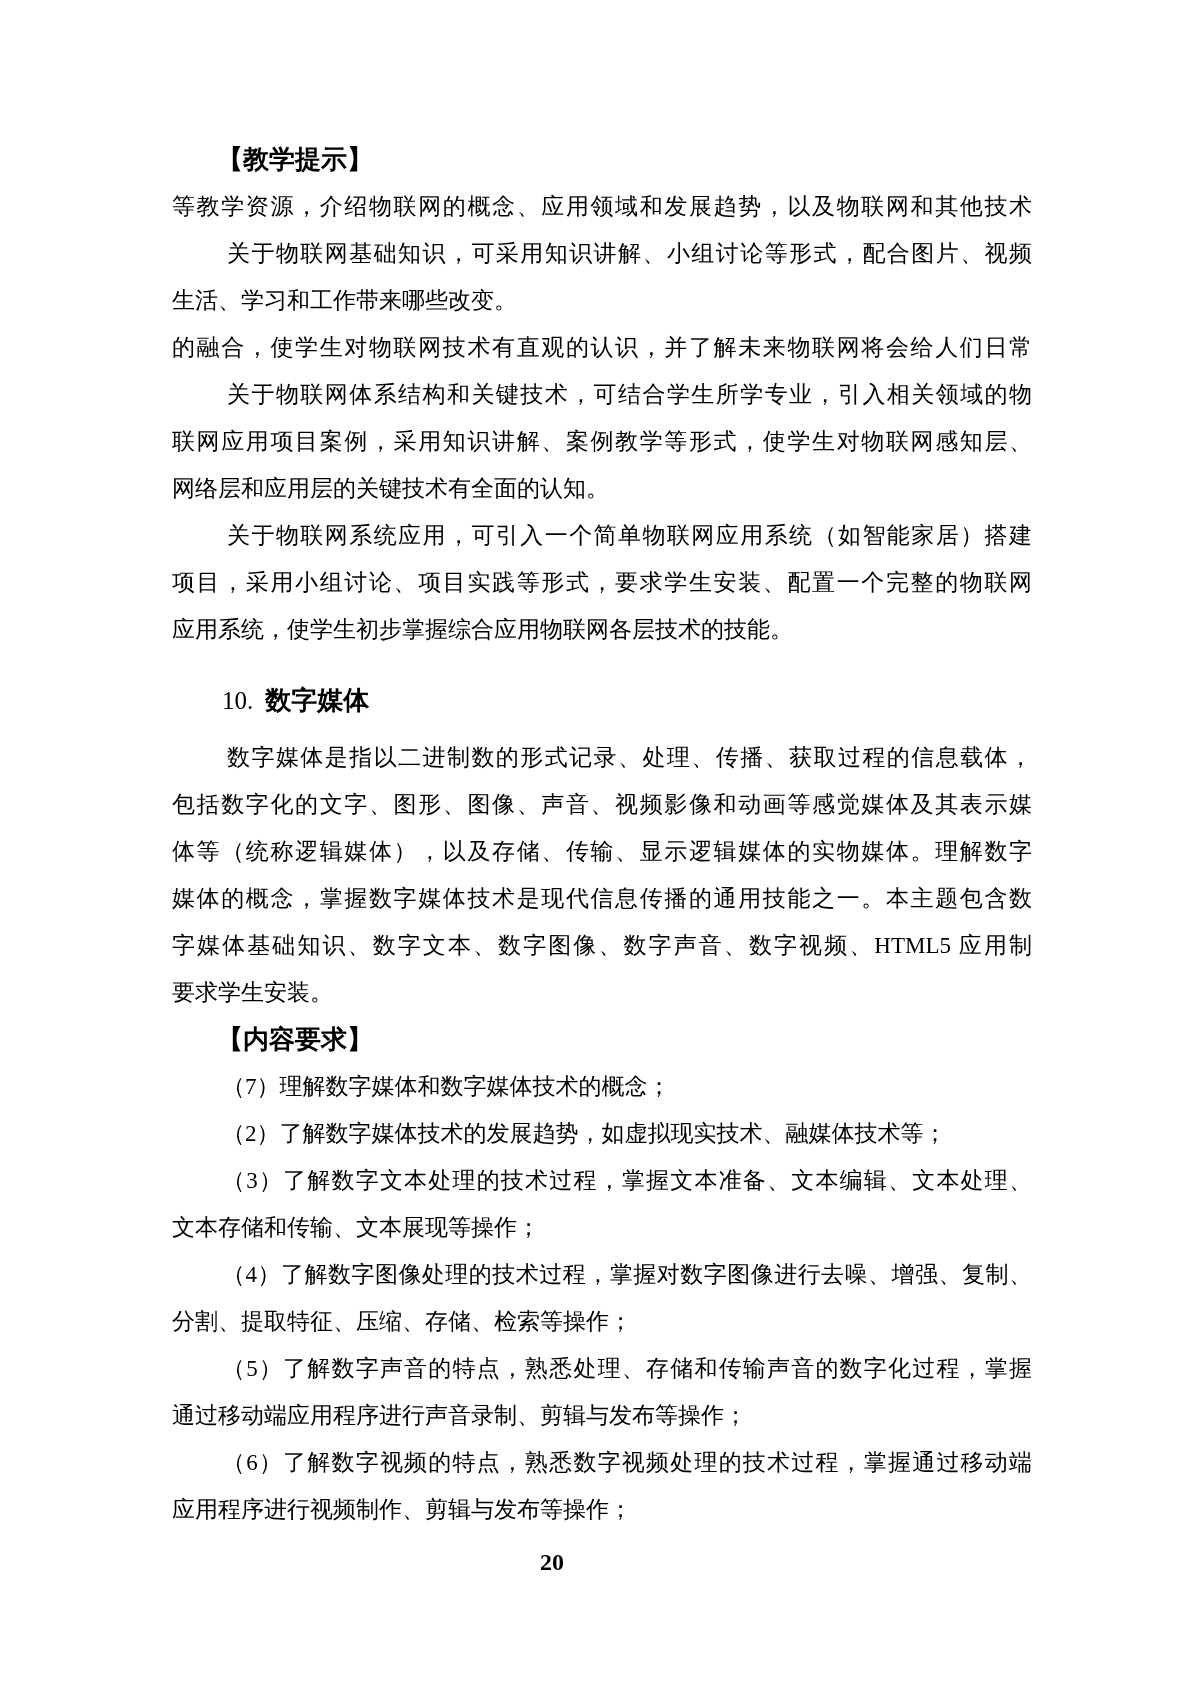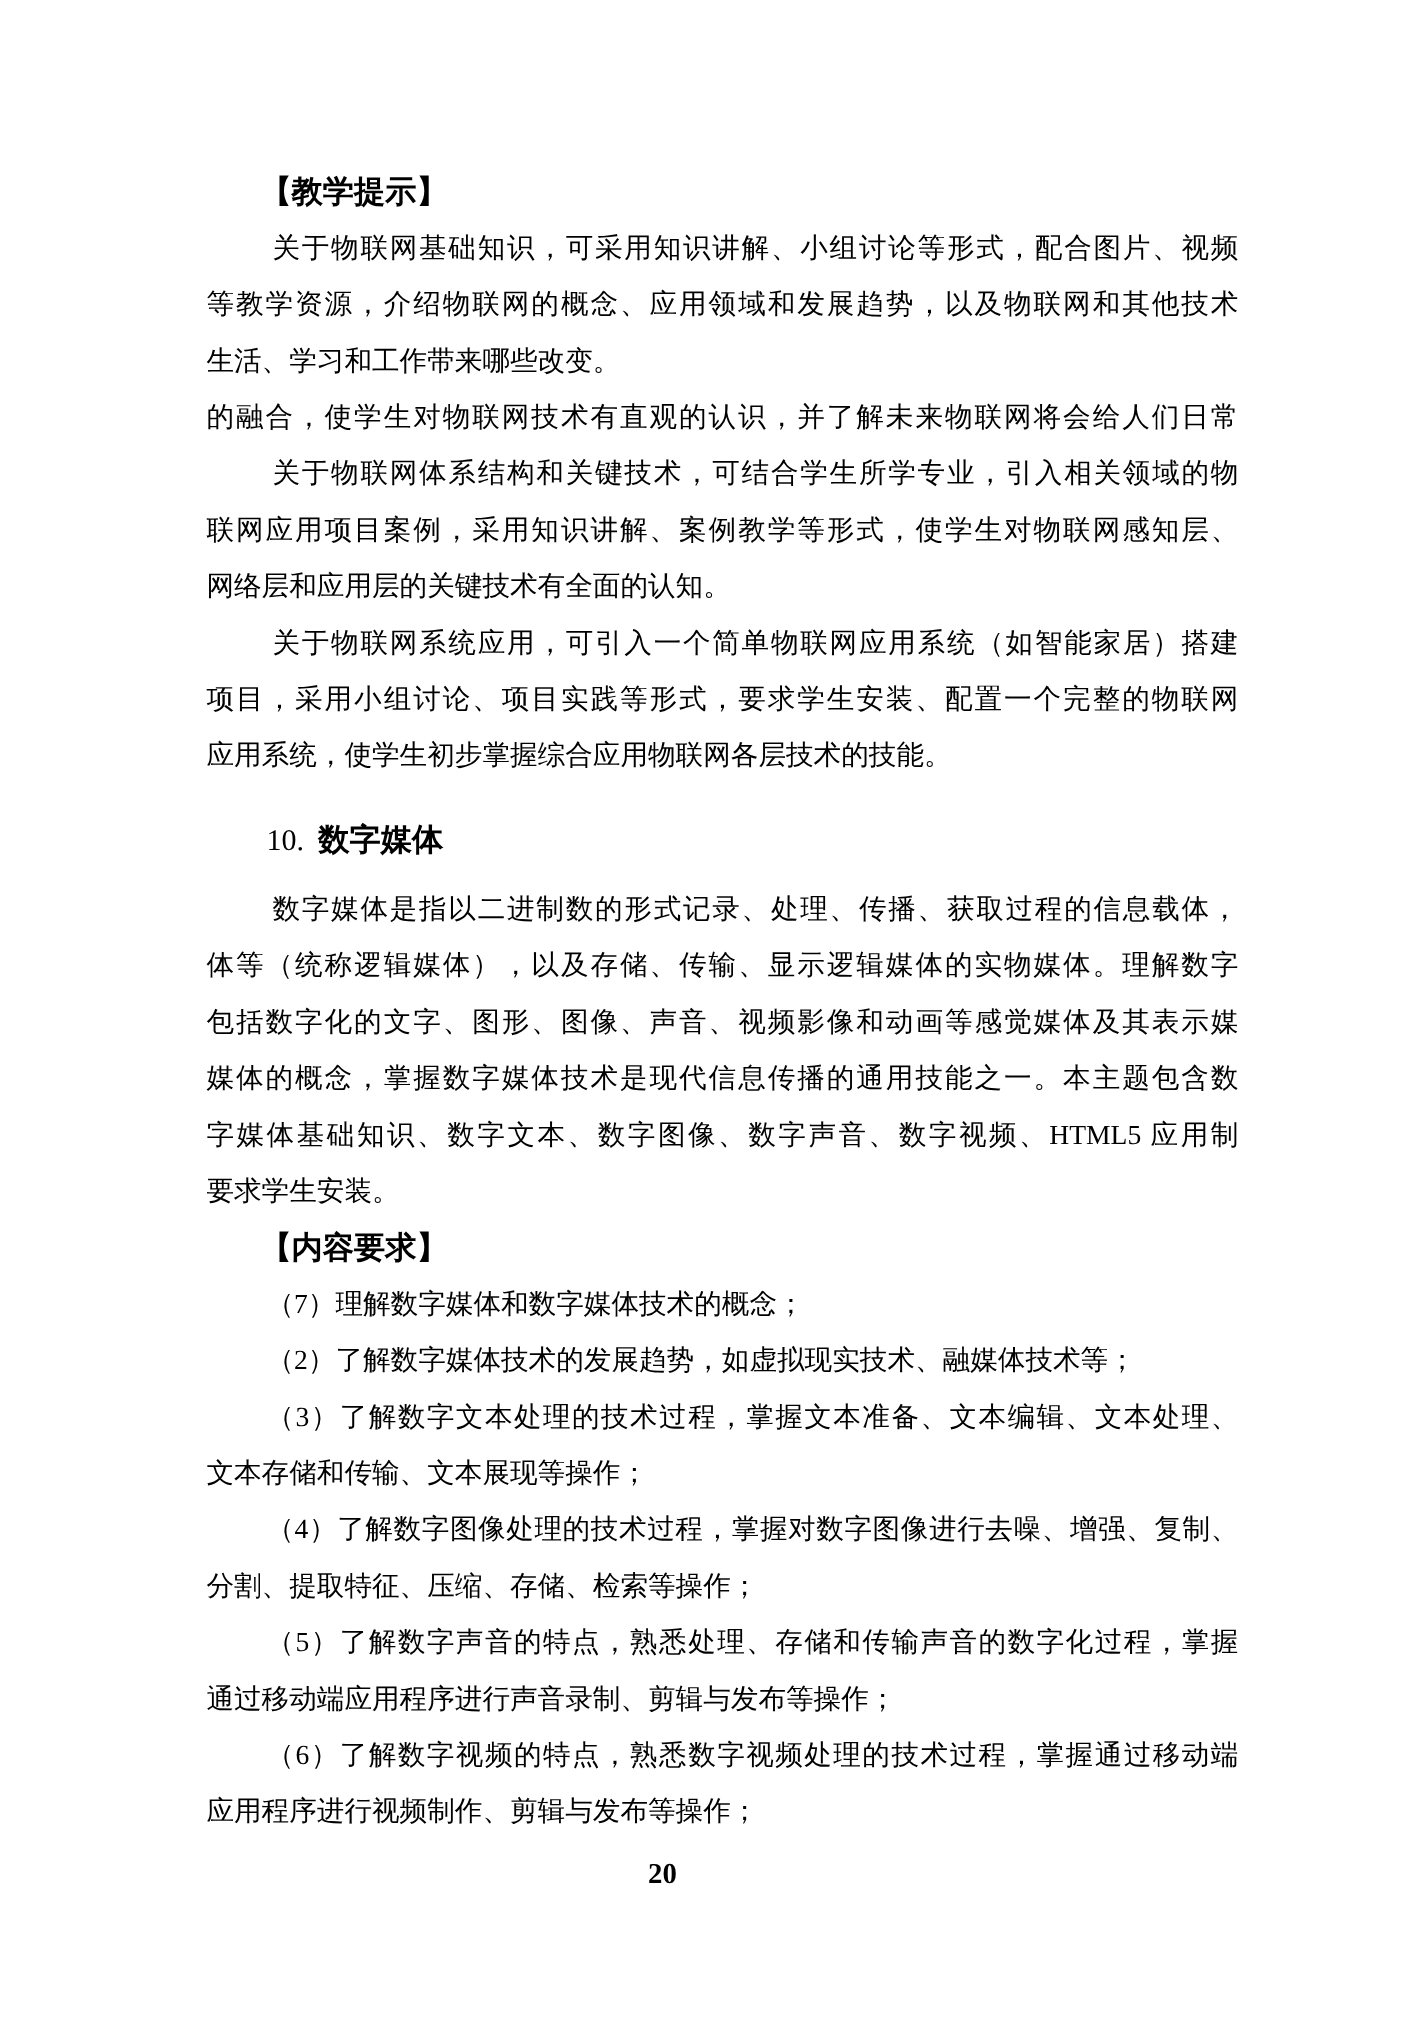--- a/index.html
+++ b/index.html
@@ -55,21 +55,21 @@
   }
   .h-topic .num {
     font-size: 25px;
     font-weight: normal;
     font-family: "Liberation Serif", "DejaVu Serif", serif;
     margin-right: 12px;
   }
   .h-topic .ttl {
     font-size: 26px;
     font-weight: bold;
-    font-family: Liberation Mono, monospace;
+    font-family: Liberation Sans, sans-serif;
   }
   .page-number {
     position: absolute;
     top: 1542px;
     left: 0;
     width: 100%;
     text-align: center;
     font-size: 24px;
     line-height: 40px;
     font-family: "Liberation Serif", "DejaVu Serif", serif;
@@ -78,22 +78,22 @@
 </style>
 </head>
 <body>
 
 <div class="page">
   <div class="content">
 
     <div class="h-bracket">【教学提示】</div>
 
     <div>
+      <div class="line">等教学资源，介绍物联网的概念、应用领域和发展趋势，以及物联网和其他技术</div>
       <div class="line indent">关于物联网基础知识，可采用知识讲解、小组讨论等形式，配合图片、视频</div>
-      <div class="line">等教学资源，介绍物联网的概念、应用领域和发展趋势，以及物联网和其他技术</div>
       <div class="line last">生活、学习和工作带来哪些改变。</div>
       <div class="line">的融合，使学生对物联网技术有直观的认识，并了解未来物联网将会给人们日常</div>
     </div>
 
     <div>
       <div class="line indent">关于物联网体系结构和关键技术，可结合学生所学专业，引入相关领域的物</div>
       <div class="line">联网应用项目案例，采用知识讲解、案例教学等形式，使学生对物联网感知层、</div>
       <div class="line last">网络层和应用层的关键技术有全面的认知。</div>
     </div>
 
@@ -102,22 +102,22 @@
       <div class="line">项目，采用小组讨论、项目实践等形式，要求学生安装、配置一个完整的物联网</div>
       <div class="line last">应用系统，使学生初步掌握综合应用物联网各层技术的技能。</div>
     </div>
 
     <div class="h-topic">
       <span class="num">10.</span><span class="ttl">数字媒体</span>
     </div>
 
     <div>
       <div class="line indent">数字媒体是指以二进制数的形式记录、处理、传播、获取过程的信息载体，</div>
+      <div class="line">包括数字化的文字、图形、图像、声音、视频影像和动画等感觉媒体及其表示媒</div>
       <div class="line">体等（统称逻辑媒体），以及存储、传输、显示逻辑媒体的实物媒体。理解数字</div>
-      <div class="line">包括数字化的文字、图形、图像、声音、视频影像和动画等感觉媒体及其表示媒</div>
       <div class="line">媒体的概念，掌握数字媒体技术是现代信息传播的通用技能之一。本主题包含数</div>
       <div class="line">字媒体基础知识、数字文本、数字图像、数字声音、数字视频、HTML5 应用制</div>
       <div class="line last">要求学生安装。</div>
     </div>
 
     <div class="h-bracket">【内容要求】</div>
 
     <div>
       <div class="line indent-li last">（7）理解数字媒体和数字媒体技术的概念；</div>
     </div>

